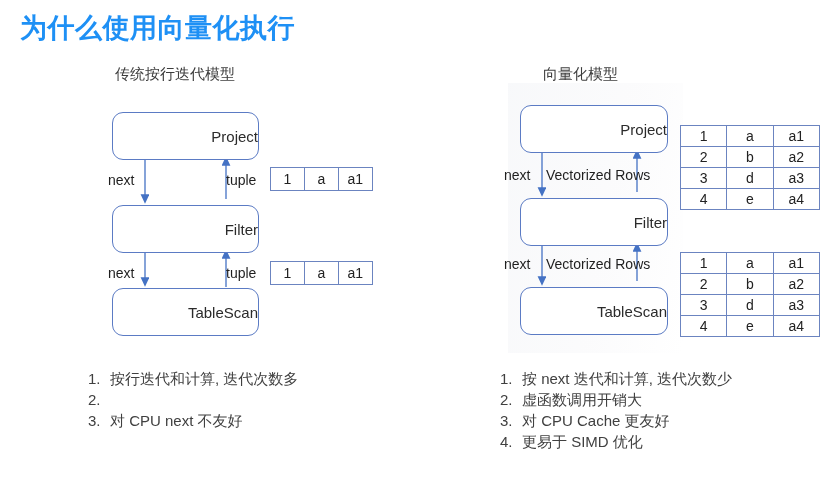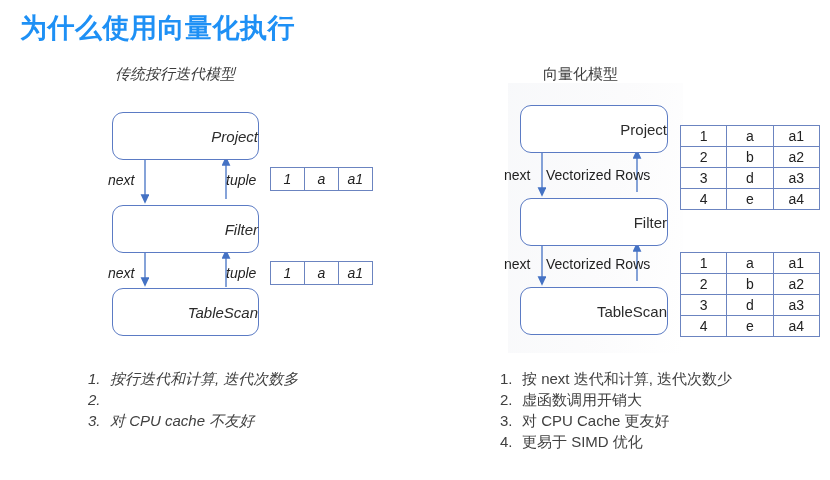--- a/index.html
+++ b/index.html
@@ -33,21 +33,21 @@
     color: #1e90f5;
     letter-spacing: 0.5px;
     white-space: nowrap;
   }
 
   
   .panel {
     position: absolute;
     top: 55px;
   }
-  .panel-left  { left: 60px;  width: 350px; height: 420px; font-style: italic; }
+  .panel-left  { left: 60px;  width: 350px; height: 420px; }
   .panel-right { left: 490px; width: 340px; height: 420px; }
 
   .panel-right .panel-bg {
     position: absolute;
     left: 18px;
     top: 28px;
     width: 175px;
     height: 270px;
     background: linear-gradient(100deg,#f7f8fa 0%, #fbfbfc 60%, #ffffff 100%);
     opacity: .9;
@@ -225,21 +225,21 @@
     <div class="bullets">
         <div class="bullet-row">
           <span class="bullet-num">1.</span>
           <span class="bullet-text">按行迭代和计算, 迭代次数多</span>
         </div>
         <div class="bullet-row">
           <span class="bullet-num">2.</span>
         </div>
         <div class="bullet-row">
           <span class="bullet-num">3.</span>
-          <span class="bullet-text">对 CPU cache 不友好</span>
+          <span class="bullet-text">对 CPU next 不友好</span>
         </div>
       </div>
   </div>
 
   <div class="panel panel-right">
 
     <div class="panel-bg"></div>
 
     <div class="panel-title">向量化模型</div>
 

